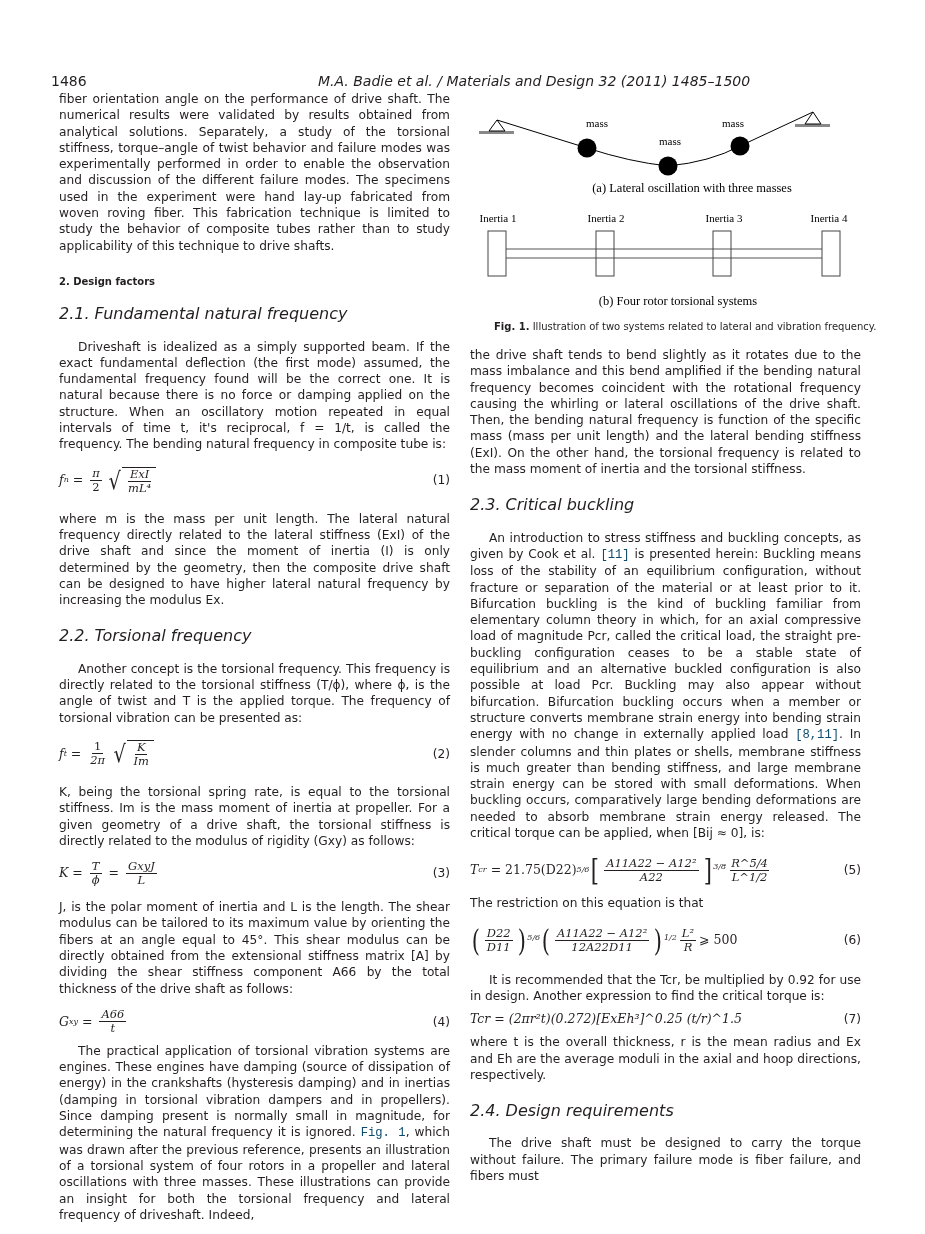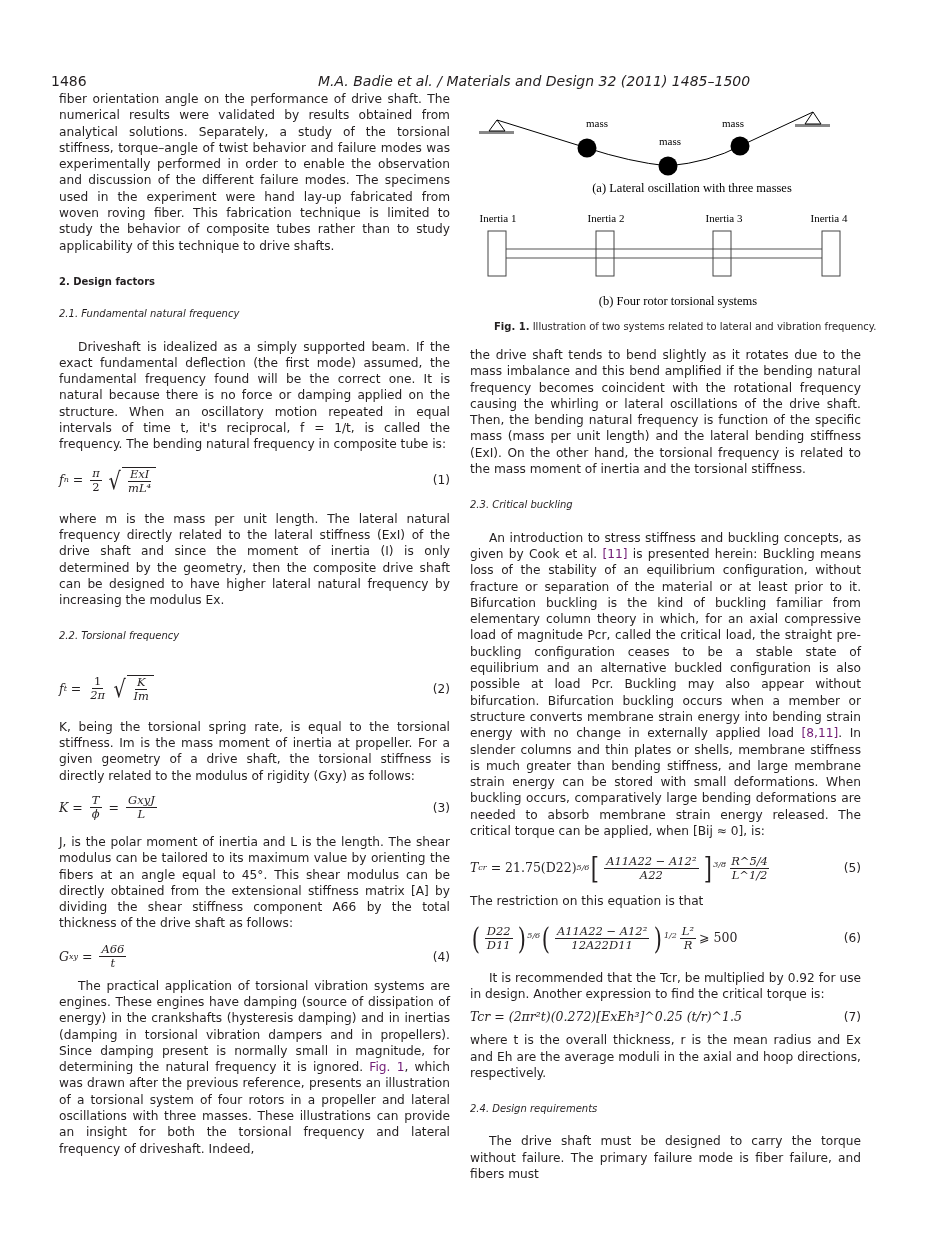--- a/index.html
+++ b/index.html
@@ -8,33 +8,33 @@
   .abs { position: absolute; }
   .hdr { font-size: 14px; top: 73px; }
   .hdr-page { left: 51px; }
   .hdr-cite { left: 318px; font-style: italic; }
   .col { position: absolute; width: 391px; font-size: 12.2px; line-height: 16.3px; }
   .col-left { left: 51px; }
   .col-right { left: 470px; }
   .para { margin: 0; text-align: justify; text-align-last: left; }
   .para.indent { text-indent: 19px; }
   .sec-title { font-weight: bold; font-size: 10px; margin: 0; }
-  .subsec-title { font-style: italic; font-size: 10px; margin: 0; }
+  .subsec-title { font-style: italic; font-size: 16px; margin: 0; }
   .eq-row { position: relative; height: 36px; display: flex; align-items: center; }
   .eq-body { font-family: "DejaVu Serif", serif; font-style: italic; font-size: 12.5px; display: flex; align-items: center; }
   .eq-num { position: absolute; right: 0; font-size: 12.2px; }
   .frac { display: inline-flex; flex-direction: column; align-items: center; vertical-align: middle; margin: 0 3px; font-size: 11.5px; line-height: 13px; }
   .frac .num { border-bottom: 1px solid #231f20; padding: 0 2px; }
   .frac .den { padding: 0 2px; }
   .sqrt { display: inline-flex; align-items: stretch; margin-left: 2px; }
   .sqrt .rad { font-size: 24px; line-height: 28px; font-style: normal; transform: scaleX(0.8); }
   .sqrt .under { border-top: 1px solid #231f20; padding-left: 1px; }
   .up { font-style: normal; }
   sub, sup { font-size: 8px; }
-  .link { color: #701a75; }
+  .link { color: #0c4a6e; font-family: Liberation Mono, monospace; }
   .fig-cap { font-size: 10px; left: 494px; top: 321px; }
   .fig-cap b { font-weight: bold; }
   svg text { font-family: "Liberation Serif", serif; }
   .big-bracket { font-family: "DejaVu Serif", serif; font-style: normal; font-size: 30px; line-height: 30px; transform: scaleX(0.7); display: inline-block; }
 </style>
 </head>
 <body>
 
 <div class="abs hdr hdr-page">1486</div>
 <div class="abs hdr hdr-cite">M.A. Badie et al. / Materials and Design 32 (2011) 1485–1500</div>
@@ -66,20 +66,21 @@
         </span>
     </span>
     <span class="eq-num">(1)</span>
   </div>
 
   <div style="height:8px"></div>
   <p class="para">where m is the mass per unit length. The lateral natural frequency directly related to the lateral stiffness (ExI) of the drive shaft and since the moment of inertia (I) is only determined by the geometry, then the composite drive shaft can be designed to have higher lateral natural frequency by increasing the modulus Ex.</p>
   <div style="height:20px"></div>
   <p class="subsec-title">2.2. Torsional frequency</p>
   <div style="height:16px"></div>
+  <p class="para indent">Another concept is the torsional frequency. This frequency is directly related to the torsional stiffness (T/ϕ), where ϕ, is the angle of twist and T is the applied torque. The frequency of torsional vibration can be presented as:</p>
 
   <div class="eq-row" style="margin-top:6px;height:44px;">
     <span class="eq-body">
       <span>f</span>
         <sub>t</sub>
       <span class="up">&nbsp;=&nbsp;</span>
       <span class="frac">
           <span class="num up">1</span>
           <span class="den">2π</span>
         </span>

